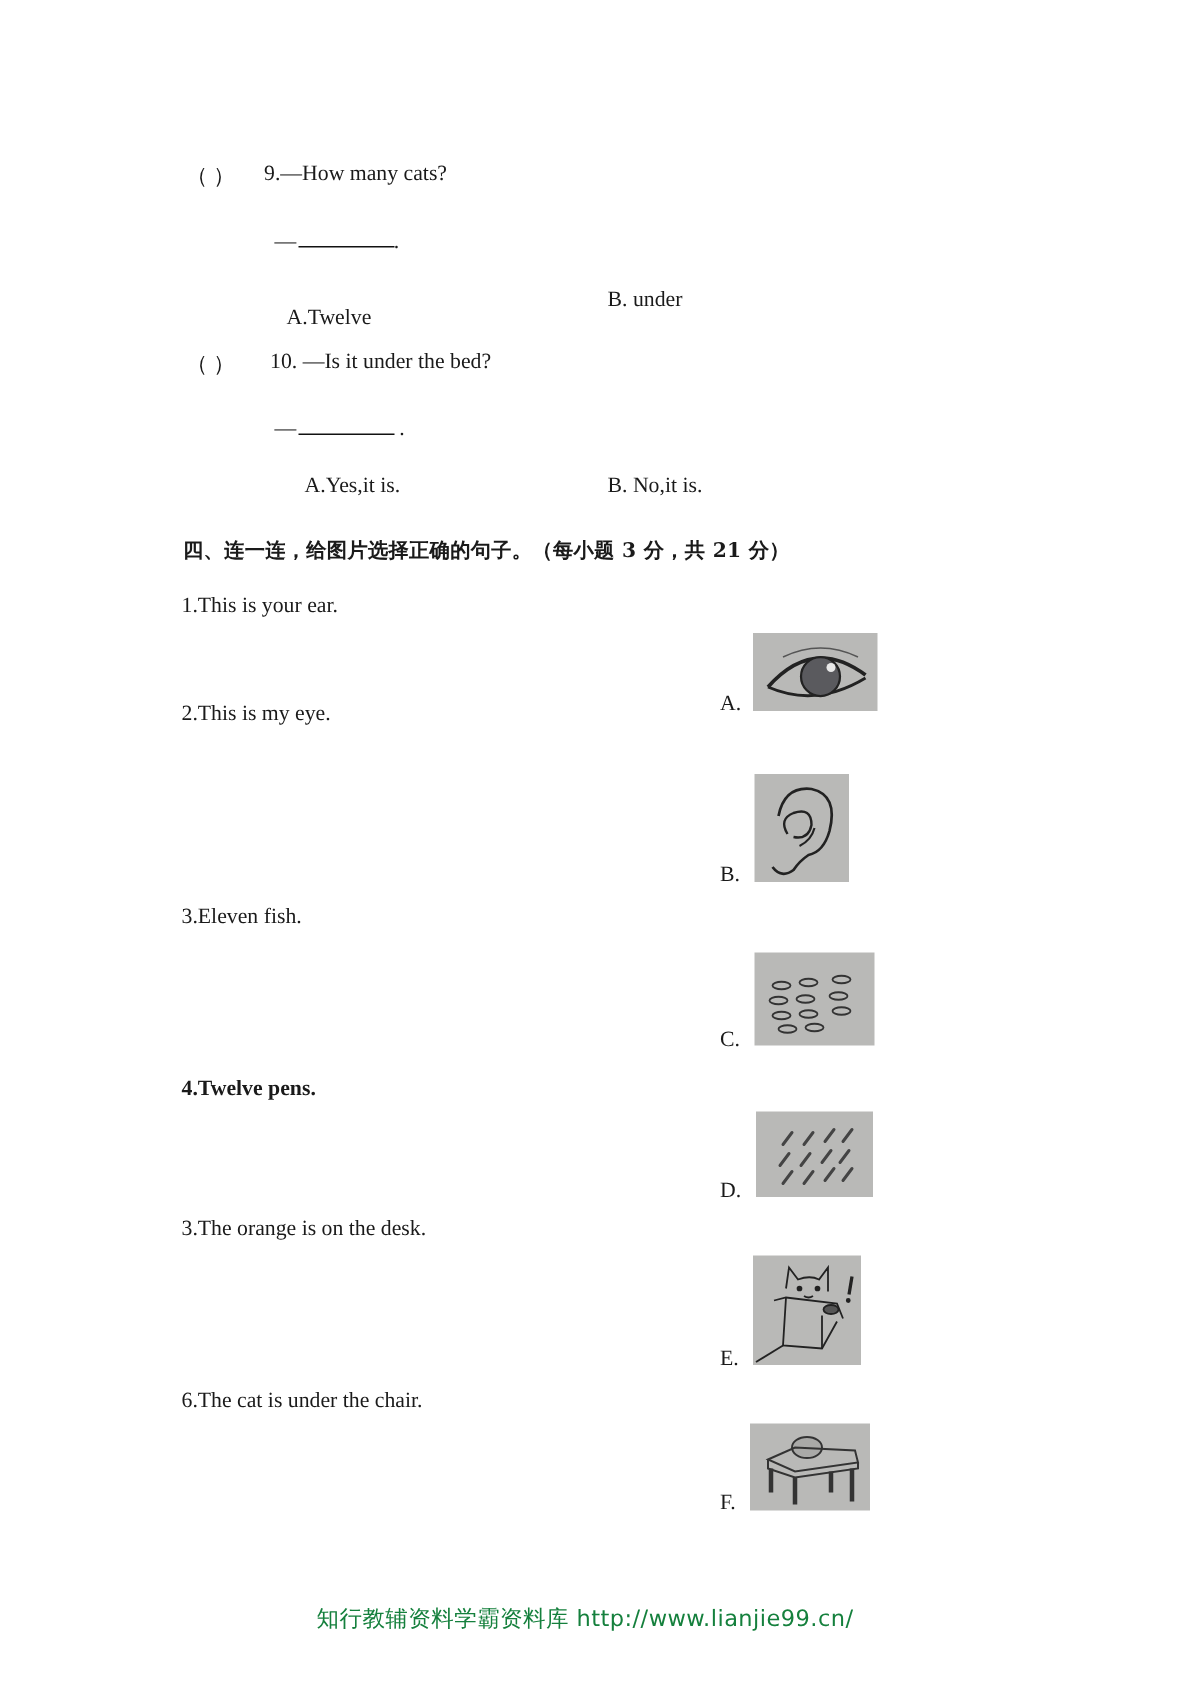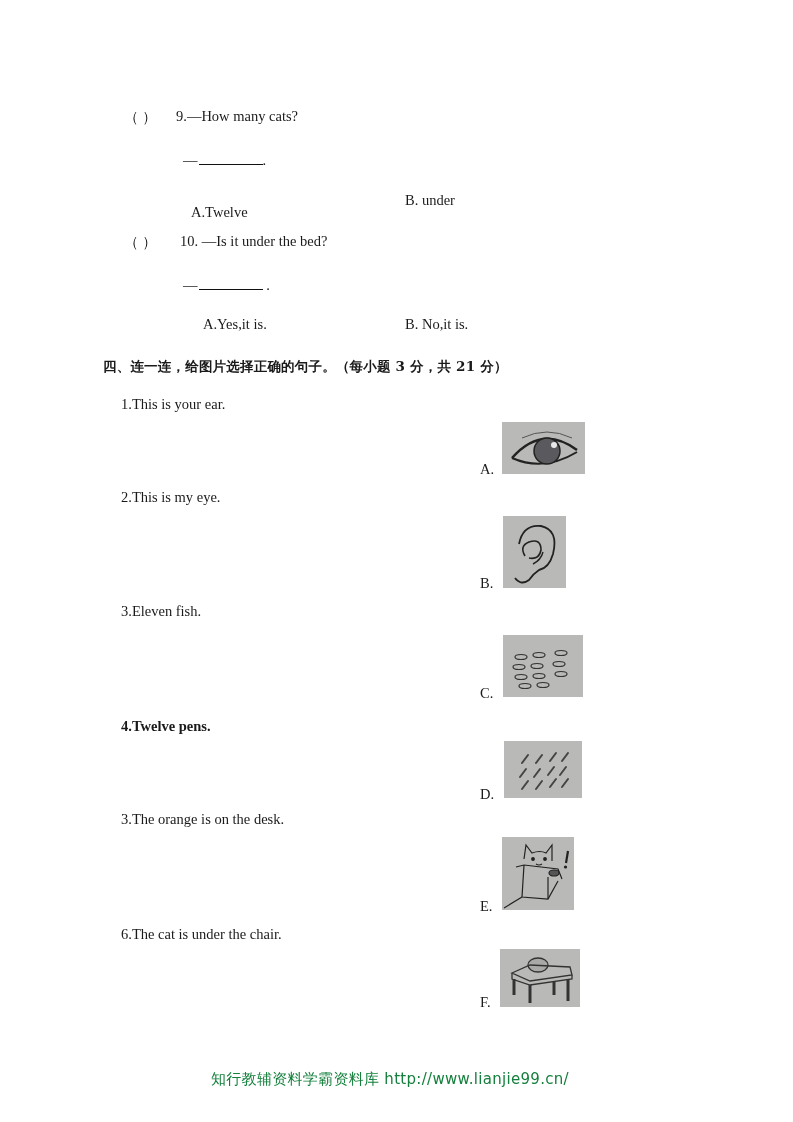--- a/index.html
+++ b/index.html
@@ -31,24 +31,24 @@
 <div>
   <span class="abs q paren" style="left:124px; top:233px;">（      ）</span>
   <span class="abs q" style="left:180px; top:233px;">10. —Is it under the bed?</span>
   <span class="abs q" style="left:183px; top:275px;">
     <span>—</span><span class="blank"></span><span> .</span>
   </span>
   <span class="abs q" style="left:191px; top:316px;margin-left:12px;">A.Yes,it is.</span>
   <span class="abs q" style="left:405px; top:316px;">B. No,it is.</span>
 </div>
 
-<div class="abs heading" style="left:103px; top:358px;">四、连一连，给图片选择正确的句子。（每小题 3 分，共 21 分）</div>
+<div class="abs heading" style="left:122px; top:358px;">四、连一连，给图片选择正确的句子。（每小题 3 分，共 21 分）</div>
 
 <span class="abs q" style="left:121px; top:396px;">1.This is your ear.</span>
-<span class="abs q" style="left:121px; top:489px;">2.This is my eye.</span>
+<span class="abs q" style="left:121px; top:468px;">2.This is my eye.</span>
 <span class="abs q" style="left:121px; top:603px;">3.Eleven fish.</span>
 <span class="abs q" style="left:121px; top:718px;font-weight:bold;">4.Twelve pens.</span>
 <span class="abs q" style="left:121px; top:811px;">3.The orange is on the desk.</span>
 <span class="abs q" style="left:121px; top:926px;">6.The cat is under the chair.</span>
 
 <span class="abs lbl" style="left:480px; top:461px;">A.</span>
 <div class="pic" style="left:502px; top:422px; width:83px; height:52px;">
   <svg viewBox="0 0 83 52">
     <path d="M10 36 Q40 2 75 28" stroke="#222" stroke-width="2.5" fill="none"></path>
     <path d="M10 36 Q42 50 75 30" stroke="#222" stroke-width="2" fill="none"></path>

